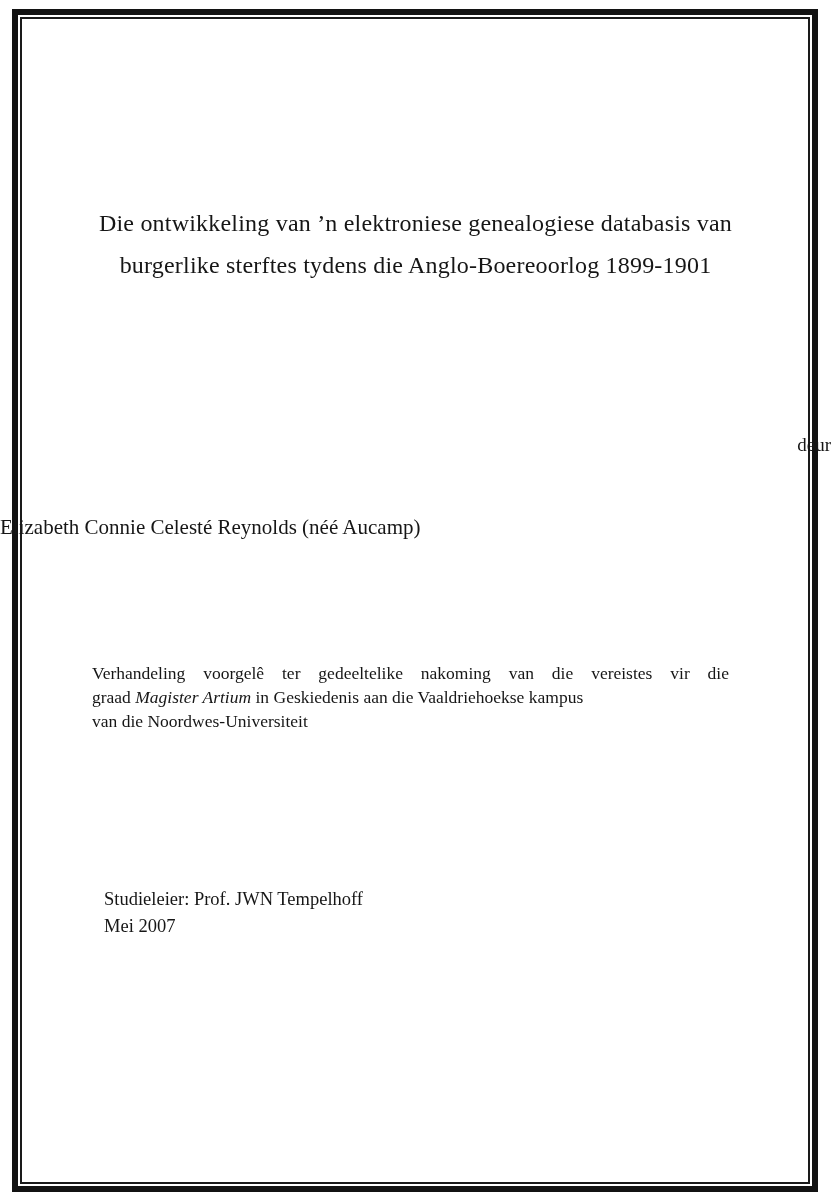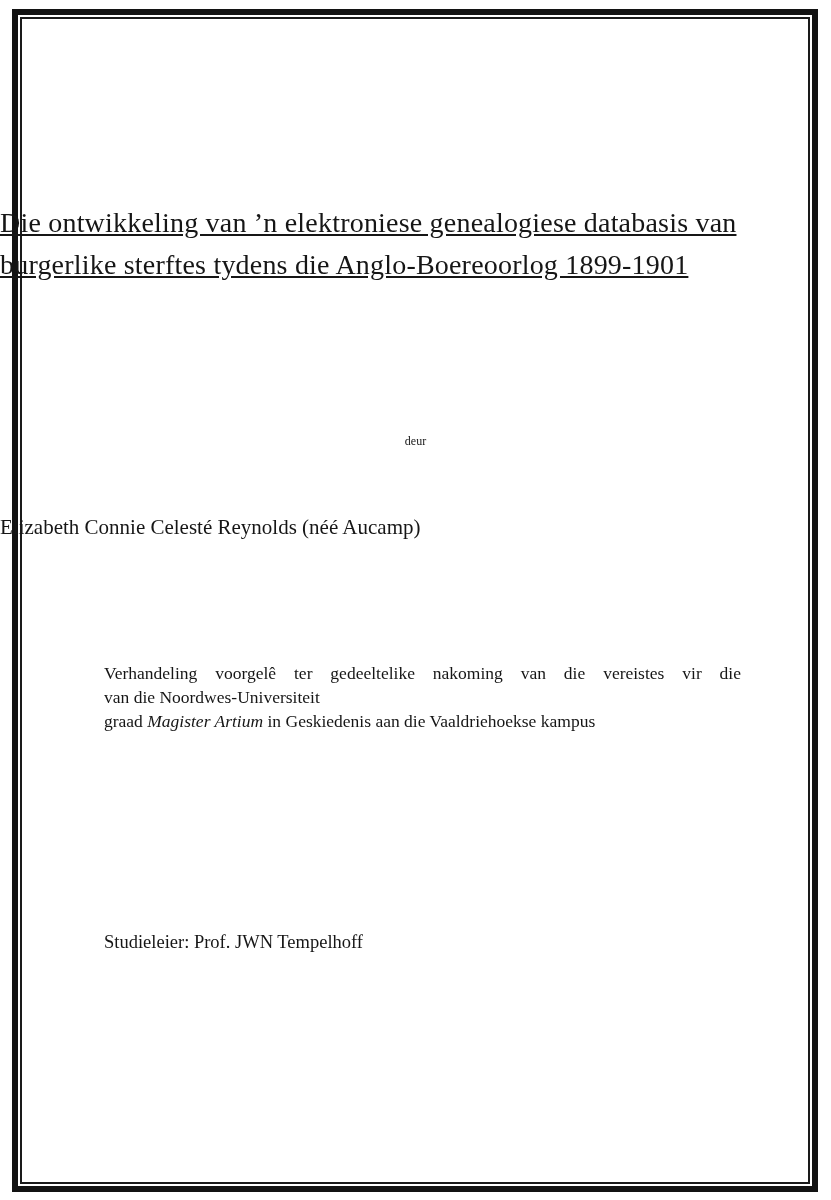--- a/index.html
+++ b/index.html
@@ -28,60 +28,58 @@
   .frame-inner {
     position: absolute;
     inset: 2px;
     border: 2px solid #1a1a1a;
   }
   .title {
     position: absolute;
     top: 202px;
     left: 0;
     right: 0;
-    text-align: left;
-    font-size: 28px;
+    text-align: center;
+    font-size: 24px;
     line-height: 42px;
     letter-spacing: 0.2px;
-    text-decoration: underline;
   }
   .byline {
     position: absolute;
     top: 434px;
     left: 0;
     right: 0;
-    text-align: center;
-    font-size: 12px;
+    text-align: right;
+    font-size: 19px;
   }
   .author {
     position: absolute;
     top: 515px;
     left: 0;
     right: 0;
     font-size: 21px;
   }
   .submission {
     position: absolute;
     top: 661px;
-    left: 104px;
+    left: 92px;
     width: 637px;
     font-size: 17.5px;
     line-height: 24px;
   }
   .submission .just {
     text-align: justify;
     text-align-last: justify;
   }
   .supervisor-block {
     position: absolute;
     top: 886px;
     left: 104px;
     font-size: 18.5px;
     line-height: 26.5px;
-    margin-top: 43px;
   }
   .logo {
     position: absolute;
     left: 0;
     top: 960px;
     right: 0;
     height: 110px;
   }
 </style>
 </head>
@@ -97,26 +95,27 @@
     <div>Die ontwikkeling van ’n elektroniese genealogiese databasis van</div>
     <div>burgerlike sterftes tydens die Anglo-Boereoorlog 1899-1901</div>
   </div>
 
   <div class="byline">deur</div>
 
   <div class="author">Elizabeth Connie Celesté Reynolds (néé Aucamp)</div>
 
   <div class="submission">
     <div class="just">Verhandeling voorgelê ter gedeeltelike nakoming van die vereistes vir die</div>
+    <div><span>graad </span><i>Magister Artium</i><span> in Geskiedenis aan die Vaaldriehoekse kampus</span></div>
     <div>van die Noordwes-Universiteit</div>
-    <div><span>graad </span><i>Magister Artium</i><span> in Geskiedenis aan die Vaaldriehoekse kampus</span></div>
   </div>
 
   <div class="supervisor-block">
     <div>Studieleier: Prof. JWN Tempelhoff</div>
+    <div>Mei 2007</div>
   </div>
 
   <div class="logo">
     
     
   </div>
 
 </div>
 
 </body></html>

